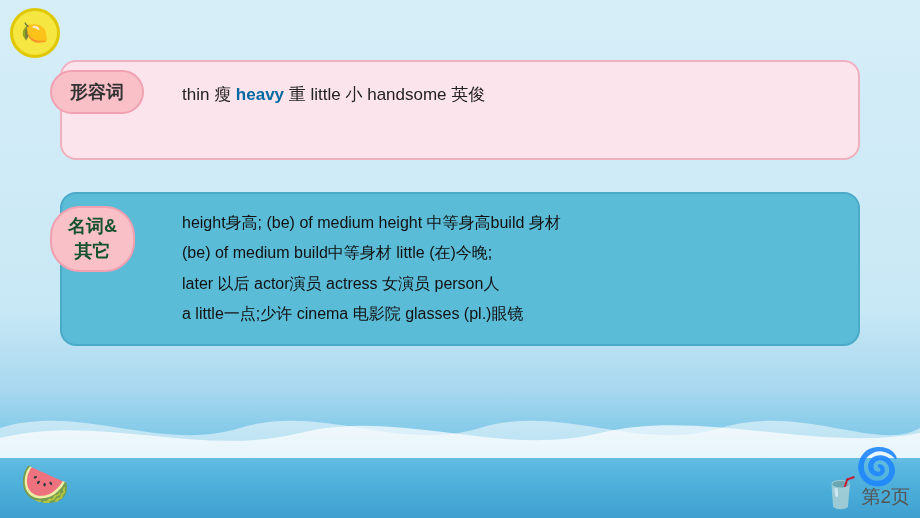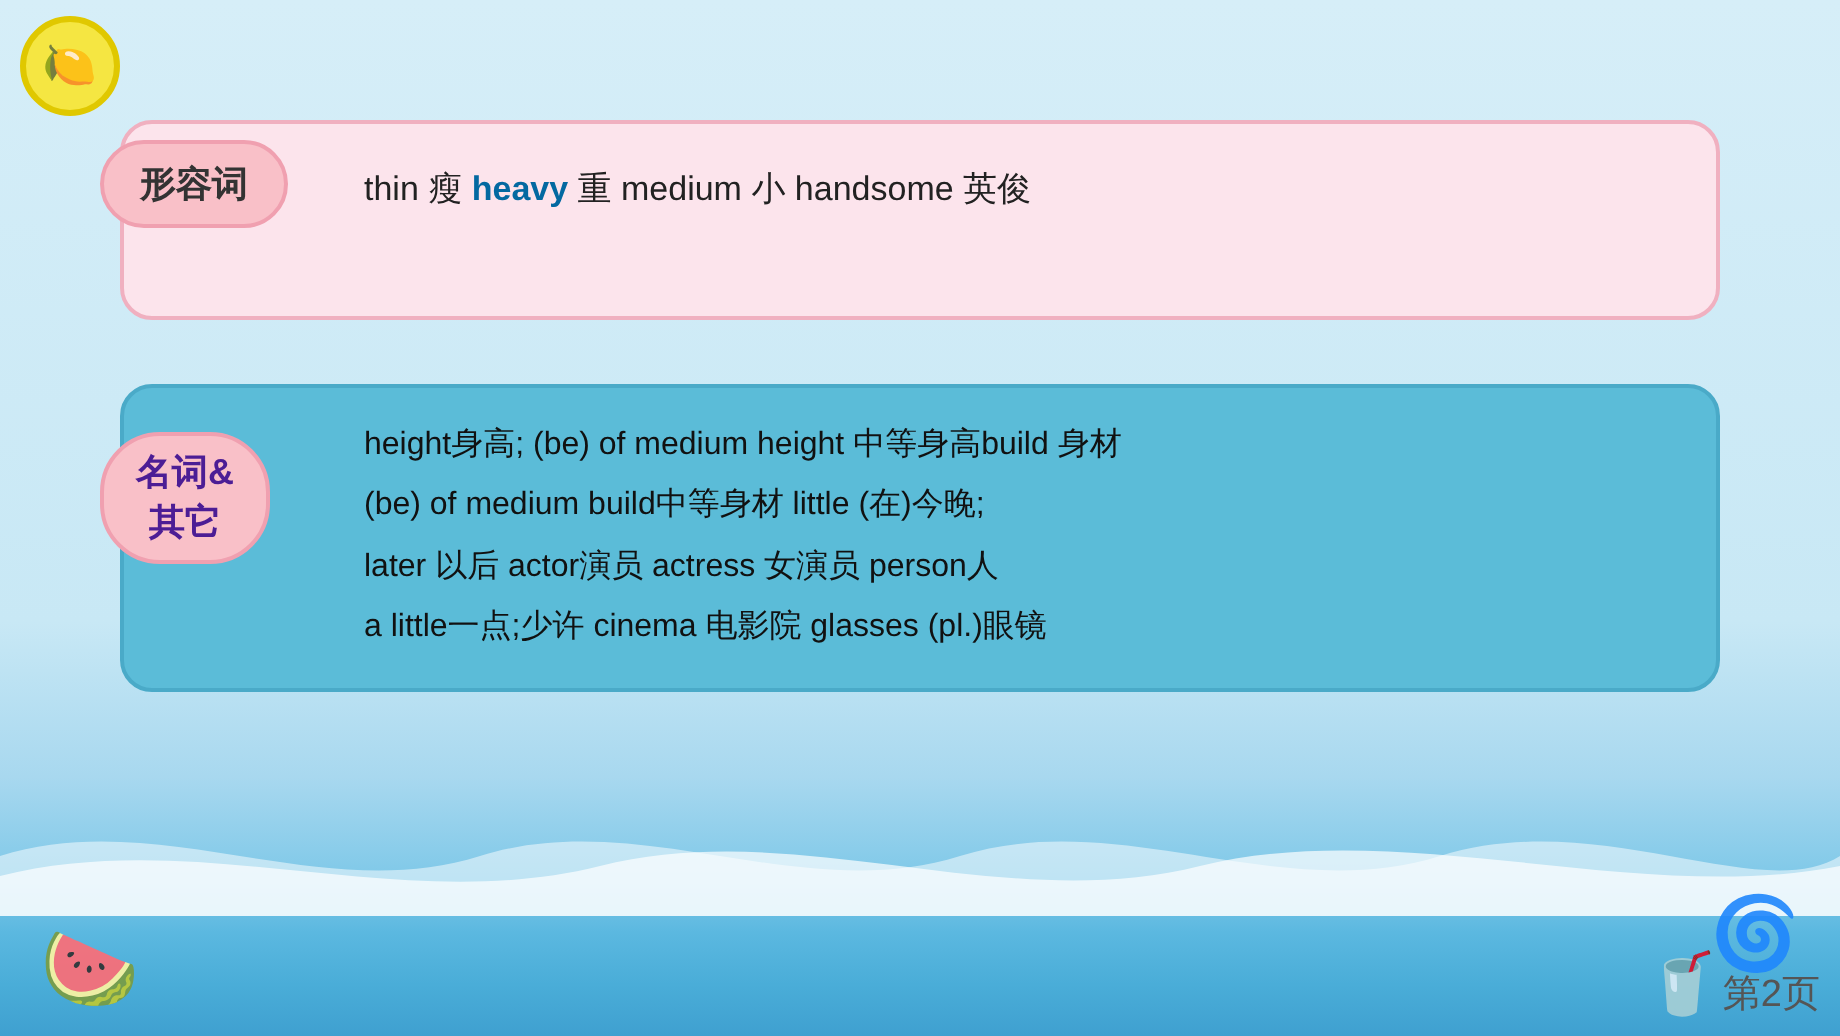--- a/index.html
+++ b/index.html
@@ -151,27 +151,26 @@
     }
 
     .label-bubble-noun {
       position: absolute;
       left: -10px;
       top: 14px;
       background: #f9c0c8;
       border-radius: 30px;
       padding: 6px 16px;
       font-size: 18px;
-      color: #4c1d95;
+      color: #14532d;
       font-weight: bold;
       z-index: 2;
       border: 2px solid #f0a0b0;
       text-align: center;
       line-height: 1.4;
-      margin-top: 10px;
     }
 
     .card-blue {
       background: #5bbcd8;
       border-radius: 16px;
       padding: 14px 8px 14px 120px;
       font-size: 16px;
       line-height: 1.9;
       color: #111;
       min-height: 130px;
@@ -212,21 +211,21 @@
   <div class="drink">
     <span>🥤</span>
   </div>
 
   <div class="content">
 
     <div class="section-adjective">
       <div class="label-bubble-adj">形容词</div>
       <div class="card-pink">
         <div>
-          <span>thin 瘦   </span><span class="highlight-heavy">heavy</span><span> 重 medium 小    handsome 英俊</span>
+          <span>thin 瘦   </span><span class="highlight-heavy">heavy</span><span> 重 little 小    handsome 英俊</span>
         </div>
       </div>
     </div>
 
     <div class="section-noun">
       <div class="label-bubble-noun">
         <span>名词&amp;</span><br>
         <span>其它</span>
       </div>
       <div class="card-blue">

